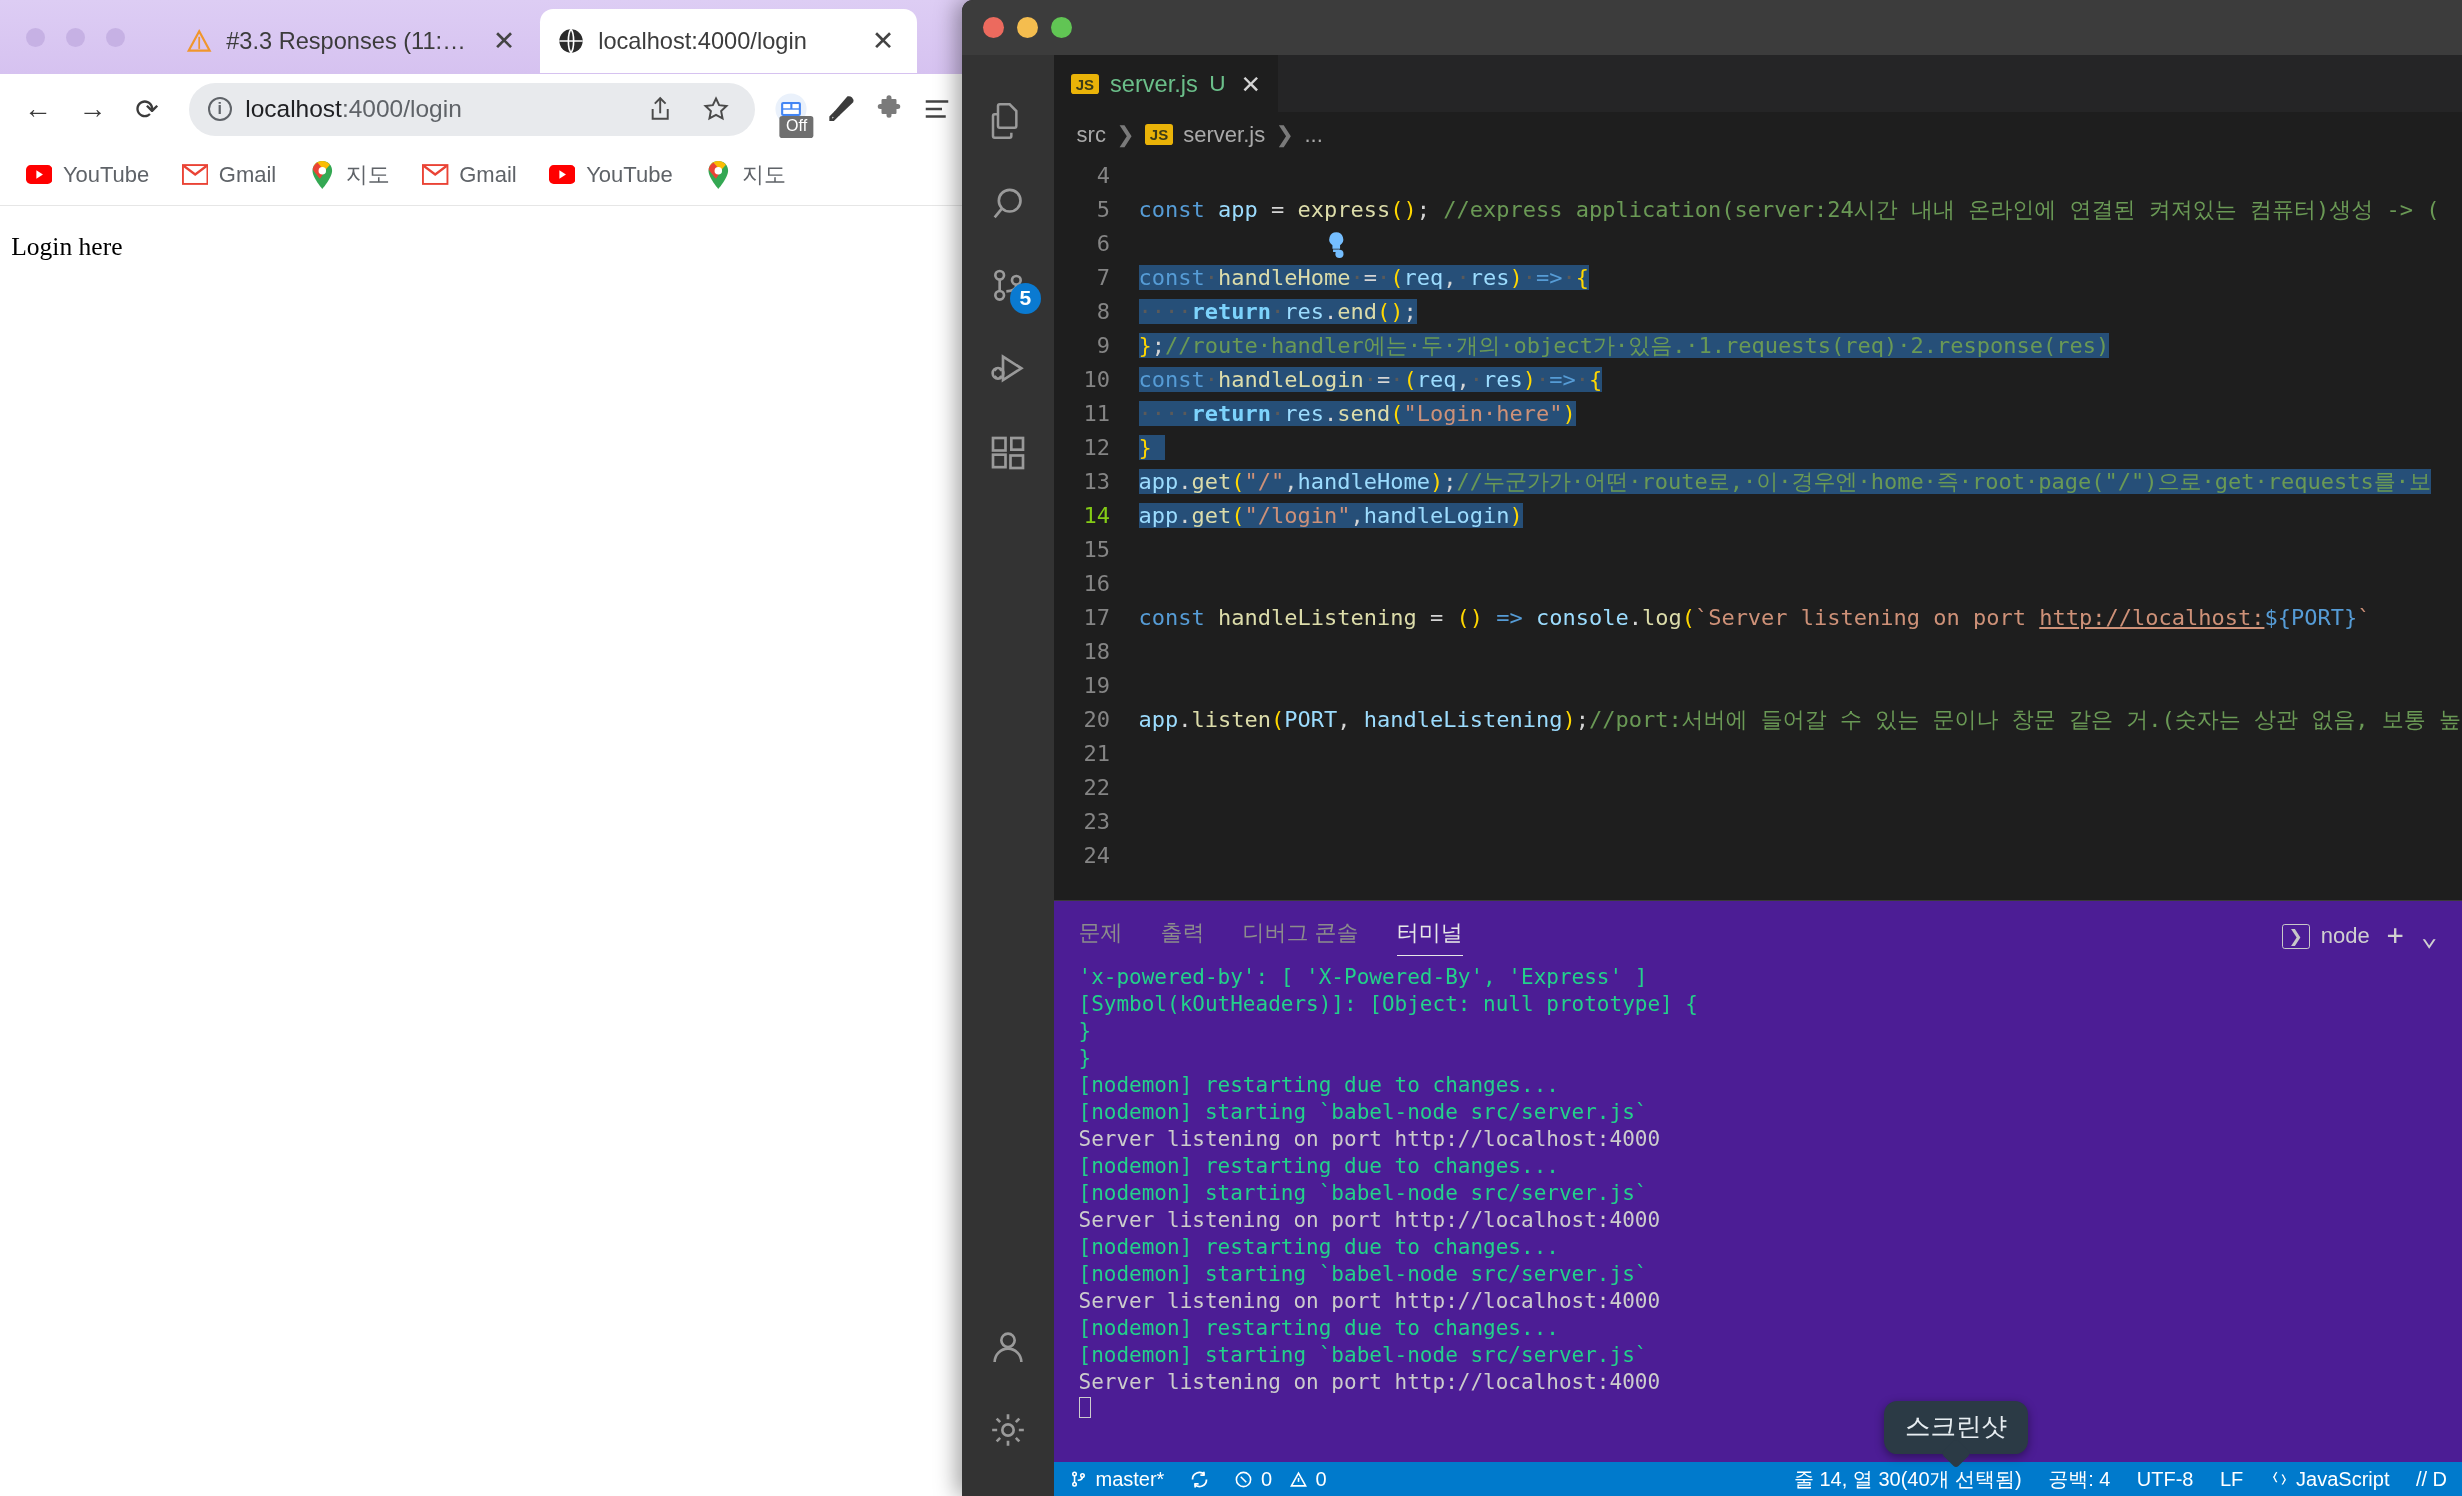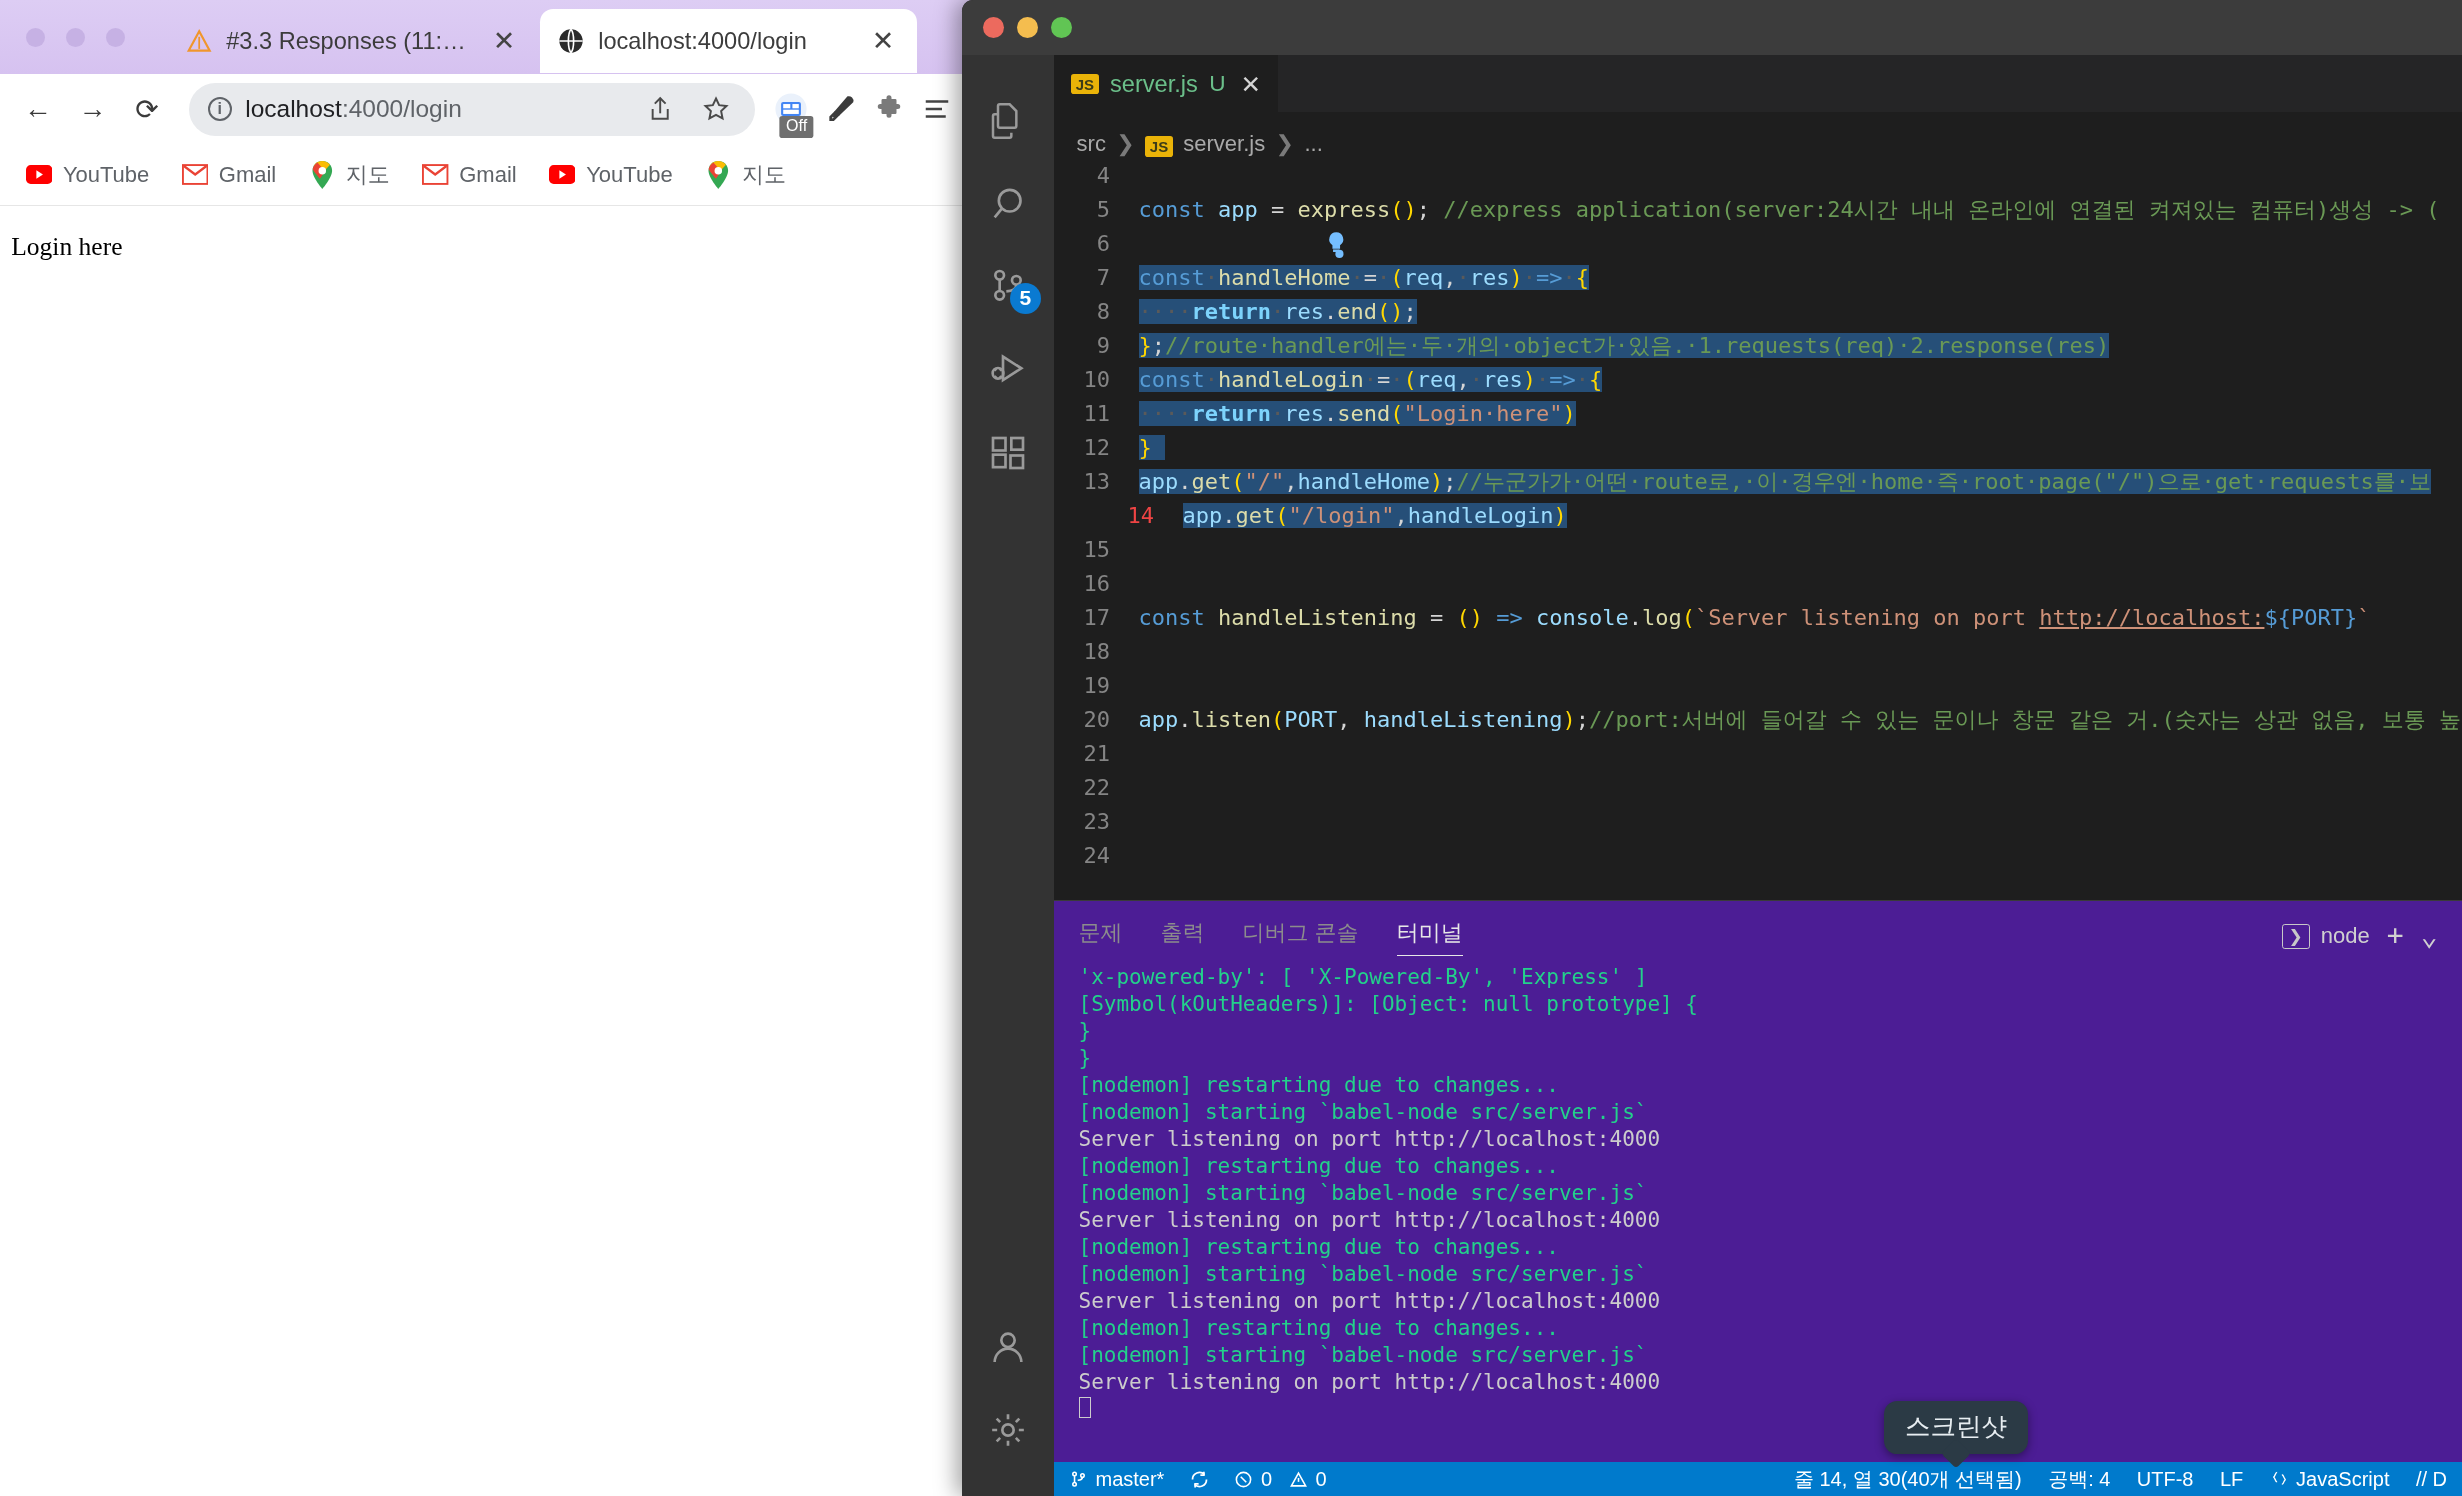--- a/index.html
+++ b/index.html
@@ -118,36 +118,36 @@
     display: flex; align-items: center; gap: 11.3px; padding: 0 17px;
     background: #1e1e1e; font-size: 23.6px; color: #6bbf8a;
     font-family: "Liberation Sans", sans-serif; border-top: 0.9px solid #1e1e1e;
   }
   .js-badge { background:#eab308; color:#3b3b18; font-size:15px; font-weight:700;
               padding: 1.9px 4.7px; border-radius:2.8px; font-family:"Liberation Sans",sans-serif; }
   .ed-tab .mod { color:#6bbf8a; font-size:22.6px; }
   .ed-tab .x { color:#d4d4d4; font-size:24.5px; margin-left: 3.8px; }
 
   .breadcrumb {
-    height: 45px; display:flex; align-items:flex-end; gap:10.4px; padding-left:22.6px;
+    height: 45px; display:flex; align-items:center; gap:10.4px; padding-left:22.6px;
     font-size: 22px; color:#a9a9a9; font-family:"Liberation Sans",sans-serif;
     background:#1e1e1e; flex: 0 0 45px;
   }
   .breadcrumb .sep { color:#7a7a7a; }
 
   .code-area {
     flex: 1 1 auto; position: relative; overflow: hidden; background:#1e1e1e;
     padding-top: 1.9px;
   }
   .code-line { display: flex; height: 34px; align-items: center; white-space: pre; }
   .ln {
     width: 77px; flex: 0 0 77px; text-align: right; padding-right: 21px;
     color: #858585; font-size: 22px; font-family: "DejaVu Sans Mono", monospace;
   }
-  .ln.cur { color: #ef4444; margin-left: 44px; }
+  .ln.cur { color: #84cc16; }
   .code {
     font-size: 22px; font-family: "DejaVu Sans Mono", monospace; line-height: 34px;
     white-space: pre; color: #d4d4d4; padding-left: 7.5px;
   }
   
   .kw   { color: #569cd6; }
   .kw2  { color: #7dd3fc; font-weight: bold; }
   .fn   { color: #dcdcaa; }
   .var  { color: #9cdcfe; }
   .par  { color: #ffd700; }

